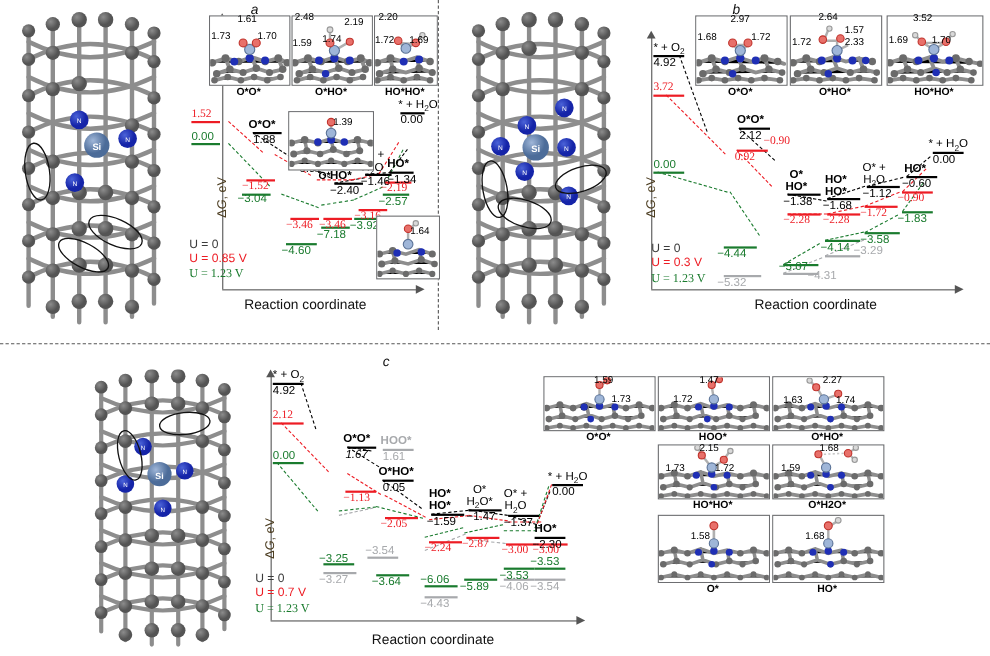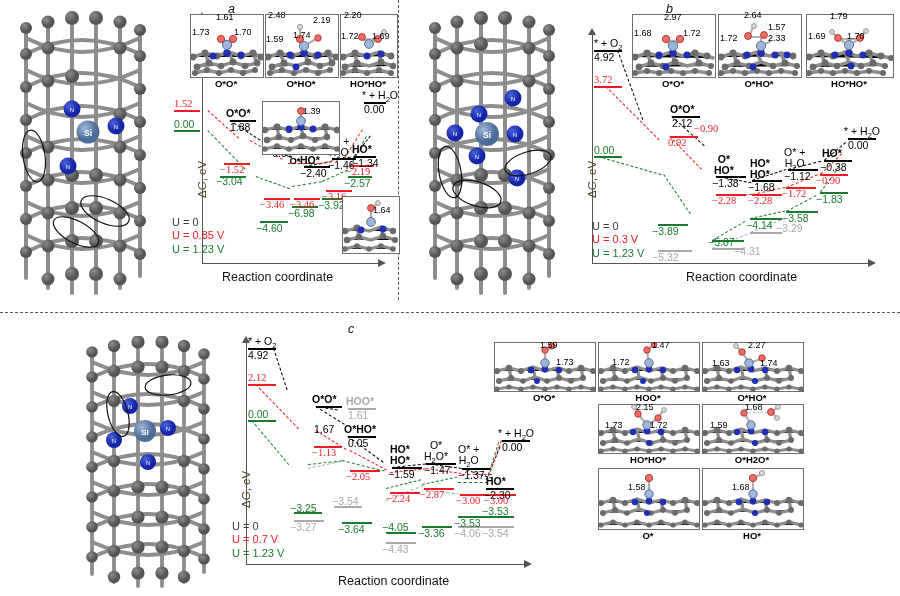--- a/index.html
+++ b/index.html
@@ -43,21 +43,21 @@
   .st.norm{font-weight:normal;}
 
   .conn{position:absolute;height:0;border-top:1.5px dashed #000;transform-origin:0 0;}
   .conn.red{border-top-color:#ed1c24;}
   .conn.grn{border-top-color:#1a7b2e;}
   .conn.gry{border-top-color:#a7a9ac;}
 
   .legend{position:absolute;font-size:11px;line-height:1.22;white-space:nowrap;}
   .legend .l0{color:#3b3b3b;}
   .legend .l1{color:#ed1c24;}
-  .legend .l2{color:#1a7b2e;}
+  .legend .l2{color:#1a7b2e;font-family:Liberation Serif, serif;}
 
   
   .inset{position:absolute;border:1px solid #6d6e71;background:#fff;overflow:hidden;}
   .inset svg{display:block;}
   .icap{position:absolute;font-size:9.5px;font-weight:bold;text-align:center;
         white-space:nowrap;color:#000;}
   .bl{position:absolute;font-size:9px;color:#000;white-space:nowrap;}
   sub{font-size:.72em;}
 </style>
 </head>
@@ -216,21 +216,21 @@
   <div class="val" style="left:196px;top:96px;">0.00</div>
   <div class="val red" style="left:6px;top:91px;">1.52</div>
   <div class="val red" style="left:52px;top:157px;">−1.52</div>
   <div class="val red" style="left:92px;top:192px;">−3.46</div>
   <div class="val red" style="left:122px;top:192px;">−3.46</div>
   <div class="val red" style="left:154px;top:184px;">−3.16</div>
   <div class="val red" style="left:178px;top:159px;">−2.19</div>
   <div class="val grn" style="left:6px;top:111px;">0.00</div>
   <div class="val grn" style="left:48px;top:168px;">−3.04</div>
   <div class="val grn" style="left:88px;top:215px;">−4.60</div>
-  <div class="val grn" style="left:120px;top:200px;">−6.98</div>
+  <div class="val grn" style="left:120px;top:200px;">−7.18</div>
   <div class="val grn" style="left:150px;top:192px;">−3.92</div>
   <div class="val grn" style="left:176px;top:170px;">−2.57</div>
 
   <div class="legend" style="left:4px;top:208px;">
     <div class="l0">U = 0</div>
     <div class="l1">U = 0.85 V</div>
     <div class="l2">U = 1.23 V</div>
   </div>
 </div>
 
@@ -555,31 +555,31 @@
   <div class="st" style="left:164px;top:150px;">HO*<br>HO*</div>
   <div class="st norm" style="left:198px;top:139px;">O* +<br>H<sub>2</sub>O</div>
   <div class="st" style="left:236px;top:140px;">HO*</div>
   <div class="st norm" style="left:258px;top:118px;">* + H<sub>2</sub>O</div>
 
   <div class="val" style="left:8px;top:44px;">4.92</div>
   <div class="val" style="left:86px;top:110px;">2.12</div>
   <div class="val" style="left:126px;top:170px;">−1.38</div>
   <div class="val" style="left:162px;top:174px;">−1.68</div>
   <div class="val" style="left:198px;top:163px;">−1.12</div>
-  <div class="val" style="left:234px;top:154px;">−0.38</div>
+  <div class="val" style="left:234px;top:154px;">−0.60</div>
   <div class="val" style="left:262px;top:132px;">0.00</div>
   <div class="val red" style="left:8px;top:67px;">3.72</div>
   <div class="val red" style="left:82px;top:130px;">0.92</div>
   <div class="val red" style="left:126px;top:188px;">−2.28</div>
   <div class="val red" style="left:162px;top:188px;">−2.28</div>
   <div class="val red" style="left:196px;top:181px;">−1.72</div>
   <div class="val red" style="left:230px;top:168px;">−0.90</div>
   <div class="val red" style="left:108px;top:116px;">−0.90</div>
   <div class="val grn" style="left:8px;top:137px;">0.00</div>
-  <div class="val grn" style="left:66px;top:218px;">−3.89</div>
+  <div class="val grn" style="left:66px;top:218px;">−4.44</div>
   <div class="val grn" style="left:122px;top:229px;">−5.07</div>
   <div class="val grn" style="left:160px;top:212px;">−4.14</div>
   <div class="val grn" style="left:196px;top:205px;">−3.58</div>
   <div class="val grn" style="left:230px;top:186px;">−1.83</div>
   <div class="val gry" style="left:66px;top:244px;">−5.32</div>
   <div class="val gry" style="left:148px;top:238px;">−4.31</div>
   <div class="val gry" style="left:190px;top:215px;">−3.29</div>
 
   <div class="legend" style="left:6px;top:212px;">
     <div class="l0">U = 0</div>
@@ -707,21 +707,21 @@
       <circle cx="42" cy="38" r="3.8" fill="#1f2fb5"></circle>
 <circle cx="56" cy="40" r="3.6" fill="#1f2fb5"></circle>
       <circle cx="44" cy="51" r="3.4" fill="#1f2fb5"></circle>
 <circle cx="42" cy="30" r="4.6" fill="#9fb6d8" stroke="#5a7296"></circle>
 <circle cx="31" cy="23" r="3.4" fill="#e8706a" stroke="#c0332c"></circle>
 <circle cx="53" cy="23" r="3.4" fill="#e8706a" stroke="#c0332c"></circle>
 <circle cx="25" cy="17" r="2.4" fill="#d9d9d9" stroke="#999"></circle>
 <circle cx="59" cy="16" r="2.4" fill="#d9d9d9" stroke="#999"></circle>
 </svg>
 </div>
-<div class="bl" style="left:830px;top:11px;">1.79</div>
+<div class="bl" style="left:830px;top:11px;">3.52</div>
 <div class="bl" style="left:808px;top:31px;">1.69</div>
 <div class="bl" style="left:847px;top:31px;">1.70</div>
 <div class="icap" style="left:806px;top:78px;width:86px;">HO*HO*</div>
 
 <div class="plabel" style="left:348px;top:322px;">c</div>
 
 <div class="tube" style="left:70px;top:336px;">
 <svg width="150" height="255" viewBox="0 0 150 255">
  <g stroke="#8d8d8d" stroke-width="3.8" stroke-linecap="round" fill="none">
   <path d="M22 16 L22 238 M44 8 L44 246 M68 4 L68 250 M92 4 L92 250 M114 8 L114 246 M134 18 L134 236"></path>
@@ -860,40 +860,40 @@
   <div class="st" style="left:82px;top:58px;">O*O*</div>
   <div class="st gry" style="left:116px;top:60px;">HOO*</div>
   <div class="st" style="left:114px;top:88px;">O*HO*</div>
   <div class="st" style="left:160px;top:108px;">HO*<br>HO*</div>
   <div class="st norm" style="left:194px;top:104px;">O*<br>H<sub>2</sub>O*</div>
   <div class="st norm" style="left:228px;top:108px;">O* +<br>H<sub>2</sub>O</div>
   <div class="st" style="left:256px;top:140px;">HO*</div>
   <div class="st norm" style="left:268px;top:92px;">* + H<sub>2</sub>O</div>
 
   <div class="val" style="left:18px;top:14px;">4.92</div>
-  <div class="val" style="left:84px;top:88px;">1.67</div>
+  <div class="val" style="left:84px;top:72px;font-style:italic;">1.67</div>
   <div class="val gry" style="left:118px;top:74px;">1.61</div>
   <div class="val" style="left:118px;top:102px;">0.05</div>
   <div class="val" style="left:158px;top:133px;">−1.59</div>
   <div class="val" style="left:194px;top:129px;">−1.47</div>
   <div class="val" style="left:228px;top:134px;">−1.37</div>
   <div class="val" style="left:254px;top:154px;">−2.30</div>
   <div class="val" style="left:272px;top:106px;">0.00</div>
   <div class="val red" style="left:18px;top:37px;">2.12</div>
   <div class="val red" style="left:82px;top:112px;">−1.13</div>
   <div class="val red" style="left:116px;top:136px;">−2.05</div>
   <div class="val red" style="left:156px;top:158px;">−2.24</div>
   <div class="val red" style="left:190px;top:154px;">−2.87</div>
   <div class="val red" style="left:226px;top:160px;">−3.00</div>
   <div class="val red" style="left:254px;top:160px;">−3.00</div>
   <div class="val grn" style="left:18px;top:73px;">0.00</div>
   <div class="val grn" style="left:60px;top:167px;">−3.25</div>
   <div class="val grn" style="left:108px;top:188px;">−3.64</div>
-  <div class="val grn" style="left:152px;top:186px;">−4.05</div>
-  <div class="val grn" style="left:188px;top:192px;">−3.36</div>
+  <div class="val grn" style="left:152px;top:186px;">−6.06</div>
+  <div class="val grn" style="left:188px;top:192px;">−5.89</div>
   <div class="val grn" style="left:224px;top:182px;">−3.53</div>
   <div class="val grn" style="left:252px;top:170px;">−3.53</div>
   <div class="val gry" style="left:60px;top:186px;">−3.27</div>
   <div class="val gry" style="left:102px;top:160px;">−3.54</div>
   <div class="val gry" style="left:152px;top:208px;">−4.43</div>
   <div class="val gry" style="left:224px;top:192px;">−4.06</div>
   <div class="val gry" style="left:252px;top:192px;">−3.54</div>
 
   <div class="legend" style="left:2px;top:184px;">
     <div class="l0">U = 0</div>
@@ -986,21 +986,21 @@
 <path d="M50 20 L48 8 L54 2" stroke="#b0b0b0" stroke-width="2.2" fill="none"></path>
 <circle cx="36" cy="27" r="3.2" fill="#1f2fb5"></circle>
       <circle cx="50" cy="26" r="3.4" fill="#1f2fb5"></circle>
 <circle cx="64" cy="27" r="3.2" fill="#1f2fb5"></circle>
       <circle cx="44" cy="38" r="3" fill="#1f2fb5"></circle>
 <circle cx="50" cy="20" r="4.2" fill="#9fb6d8" stroke="#5a7296"></circle>
 <circle cx="48" cy="7" r="3.2" fill="#e8706a" stroke="#c0332c"></circle>
 <circle cx="55" cy="2" r="2.8" fill="#e8706a" stroke="#c0332c"></circle>
 </svg>
 </div>
-<div class="bl" style="left:652px;top:340px;">1.47</div>
+<div class="bl" style="left:636px;top:340px;">1.47</div>
 <div class="bl" style="left:612px;top:357px;">1.72</div>
 <div class="icap" style="left:598px;top:392px;width:100px;">HOO*</div>
 
 <div class="inset" style="left:702px;top:342px;width:100px;height:48px;">
 <svg width="100" height="48" viewBox="0 0 100 48">
 <rect width="100" height="48" fill="#fff"></rect>
 <g stroke="#8d8d8d" stroke-width="3.2" stroke-linecap="round">
 <path d="M2 28 L14 25 L26 28 L38 24 L50 28 L62 25 L74 28 L86 25 L98 28
          M4 38 L16 35 L28 38 L40 34 L52 38 L64 35 L76 38 L88 35
          M14 25 L16 35 M38 24 L40 34 M62 25 L64 35 M86 25 L88 35

